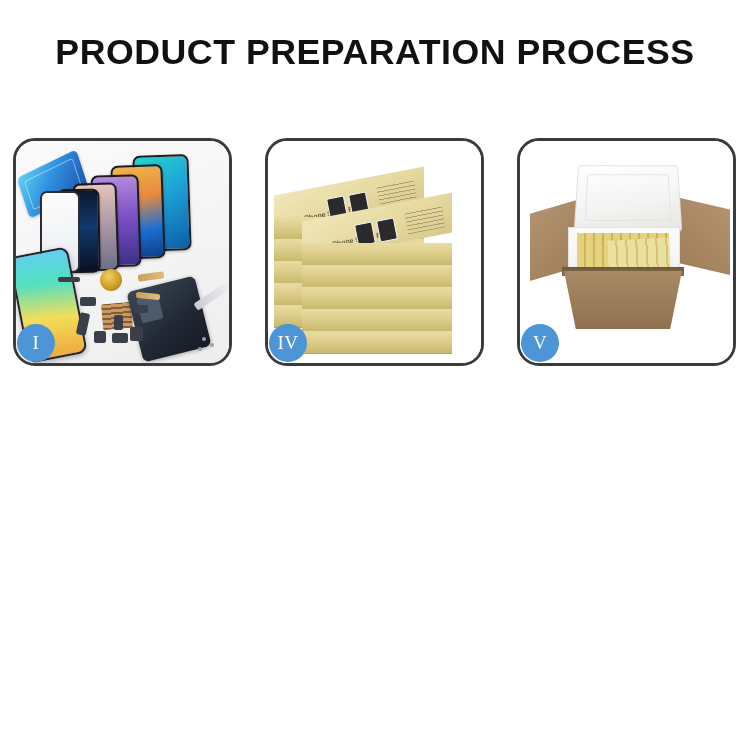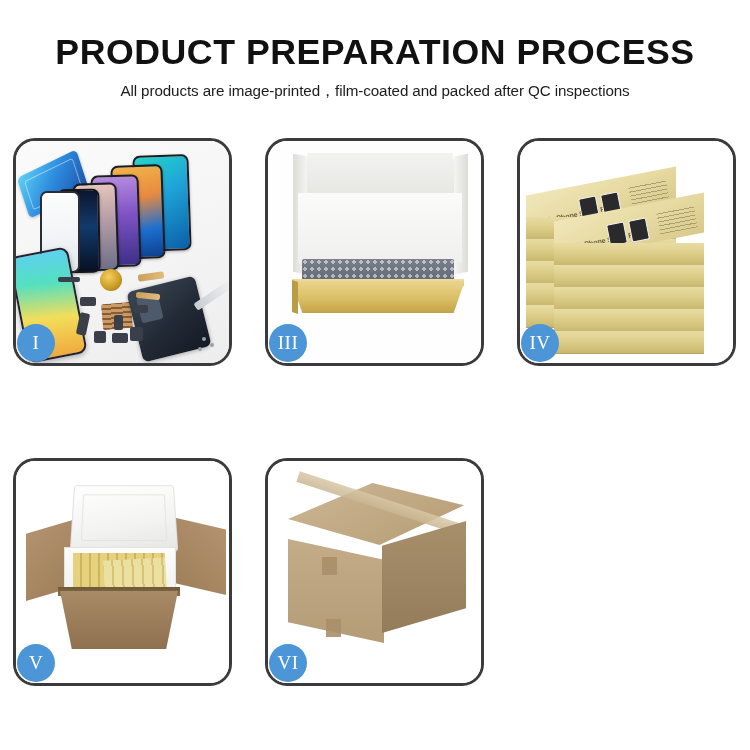--- a/index.html
+++ b/index.html
@@ -240,21 +240,20 @@
   .c6-tab1 { position:absolute; left: 54px; top: 96px; width: 15px; height: 18px;
           background:#a98f6a; opacity:.9; }
   .c6-tab2 { position:absolute; left: 58px; top: 158px; width: 15px; height: 18px;
           background:#a98f6a; opacity:.9; }
 </style>
 </head>
 <body>
 
 <div class="header">
   <h1 class="page-title">PRODUCT PREPARATION PROCESS</h1>
-  <p class="page-subtitle">All products are image-printed，film-coated and packed after QC inspections</p>
 </div>
 
 <div class="grid">
 
   <div class="panel">
     <div class="panel-inner">
       <div class="p1-bg"></div>
       <div class="blue-film"></div>
       <div class="phone ph-a"></div>
       <div class="phone ph-b"></div>
@@ -278,34 +277,20 @@
       <div class="flex-strip" style="left:122px;top:132px;width:26px;height:7px;transform:rotate(-8deg);"></div>
       <div class="flex-strip" style="left:120px;top:152px;width:24px;height:6px;transform:rotate(6deg);"></div>
       <div class="screw" style="left:186px;top:196px;"></div>
       <div class="screw" style="left:194px;top:202px;"></div>
       <div class="screw" style="left:182px;top:206px;"></div>
     </div>
     <div class="badge">I</div>
   </div>
 
 
-  <div class="panel">
-    <div class="panel-inner">
-      <div class="p3-bg"></div>
-      <div class="box3-lid-back"></div>
-      <div class="box3-side-l"></div>
-      <div class="box3-side-r"></div>
-      <div class="box3-inner"></div>
-      <div class="box3-bubble"></div>
-      <div class="box3-lip"></div>
-      <div class="box3-front"></div>
-      <div class="box3-edge-l"></div>
-    </div>
-    <div class="badge">III</div>
-  </div>
 
   <div class="panel">
     <div class="panel-inner">
       <div class="p4-bg"></div>
 
       <div class="stack" style="left:6px;top:40px;">
         <div class="ktop" style="left:0;top:0;"></div>
         <div class="klabel" style="left:6px;top:30px;">Mobile Phone Spare Parts</div>
         <div class="kscreen" style="left:54px;top:16px;"></div>
         <div class="kscreen" style="left:76px;top:12px;"></div>
@@ -341,26 +326,14 @@
       <div class="c5-foam-lid"></div>
       <div class="c5-foam-box"></div>
       <div class="c5-yellow"></div>
       <div class="c5-yellow2"></div>
       <div class="c5-rim"></div>
       <div class="c5-body"></div>
     </div>
     <div class="badge">V</div>
   </div>
 
-  <div class="panel">
-    <div class="panel-inner">
-      <div class="p6-bg"></div>
-      <div class="c6-top"></div>
-      <div class="c6-tape"></div>
-      <div class="c6-front"></div>
-      <div class="c6-side"></div>
-      <div class="c6-tab1"></div>
-      <div class="c6-tab2"></div>
-    </div>
-    <div class="badge">VI</div>
-  </div>
 
 </div>
 
 </body></html>

